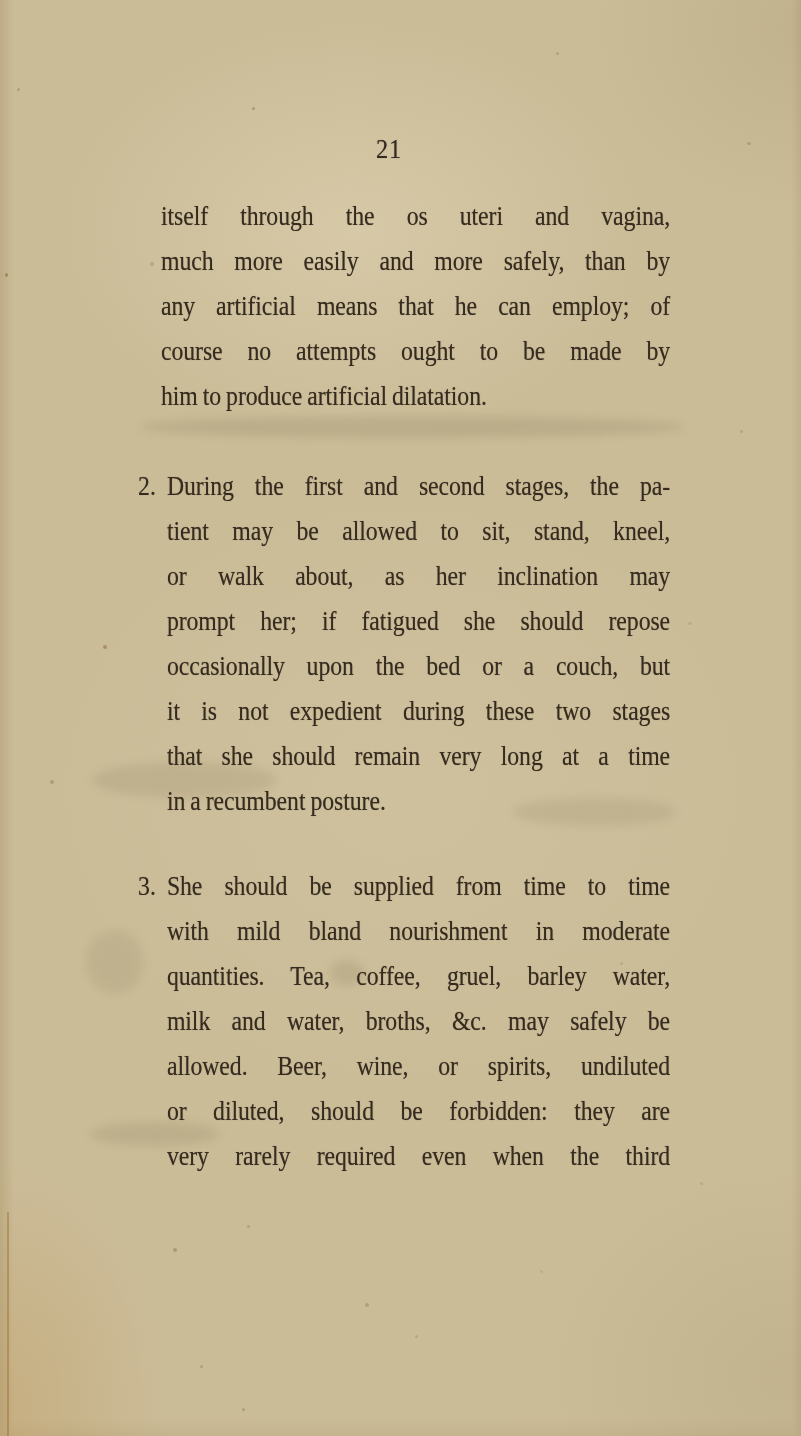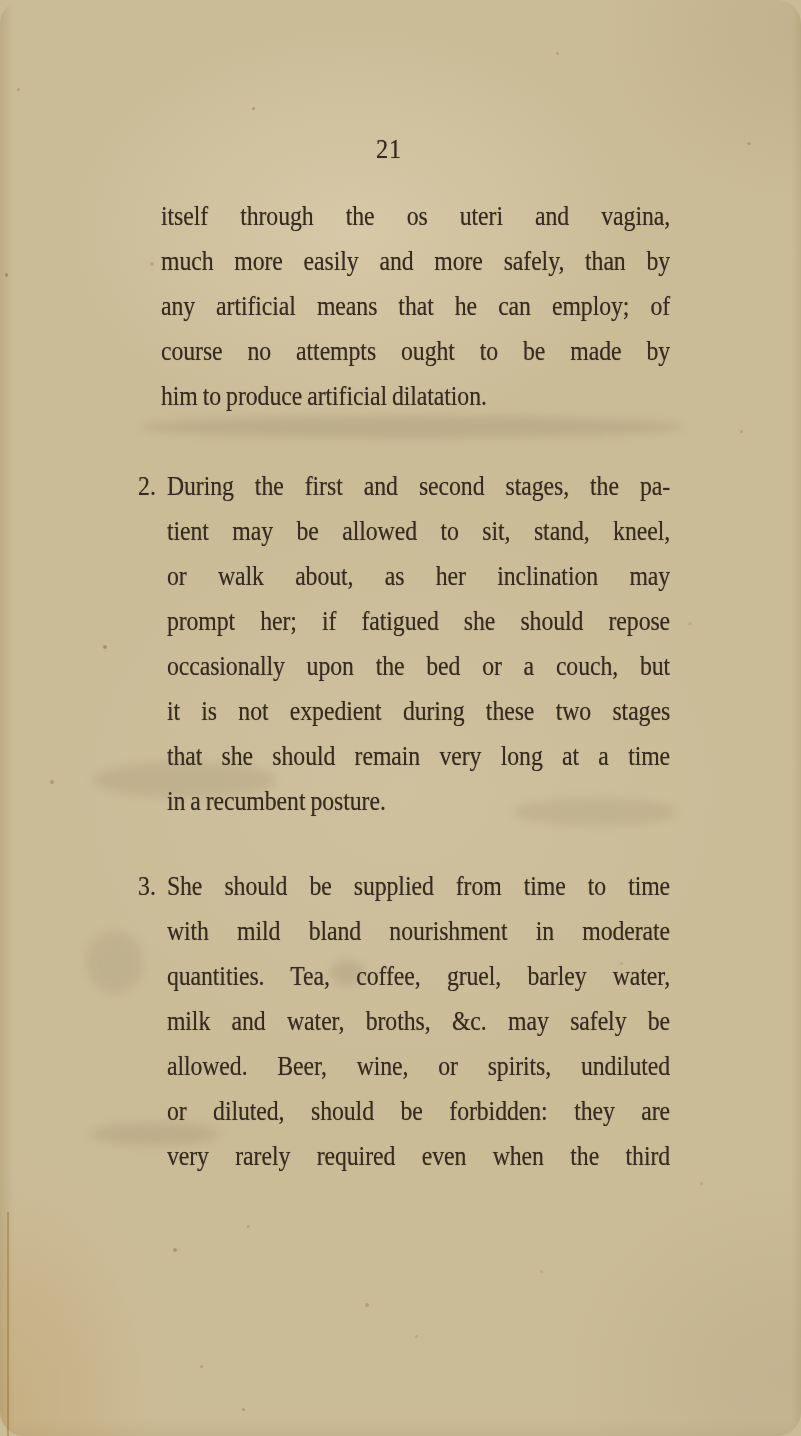--- a/index.html
+++ b/index.html
@@ -20,21 +20,20 @@
     background:
       radial-gradient(ellipse 420px 300px at 44% 16%, rgba(226,214,182,0.50), rgba(226,214,182,0) 70%),
       radial-gradient(ellipse 500px 420px at 50% 55%, rgba(215,203,170,0.30), rgba(215,203,170,0) 75%),
       radial-gradient(ellipse 300px 260px at 100% 2%, rgba(150,132,98,0.18), transparent 70%),
       radial-gradient(ellipse 340px 300px at 98% 96%, rgba(150,132,98,0.16), transparent 70%),
       radial-gradient(ellipse 220px 340px at 1% 98%, rgba(186,140,72,0.28), transparent 72%),
       linear-gradient(90deg, #bdac85 0px, rgba(189,172,133,0) 14px),
       linear-gradient(270deg, #c0b089 0px, rgba(192,176,137,0) 10px),
       linear-gradient(0deg, #c4b48e 0px, rgba(196,180,142,0) 18px),
       var(--paper, #cbbc98);
-    border-radius: 24px;
   }
   .pageno {
     position: absolute;
     top: 134px;
     left: 0;
     width: 778px;
     text-align: center;
     font-size: 27px;
     line-height: 30px;
     letter-spacing: 1px;

